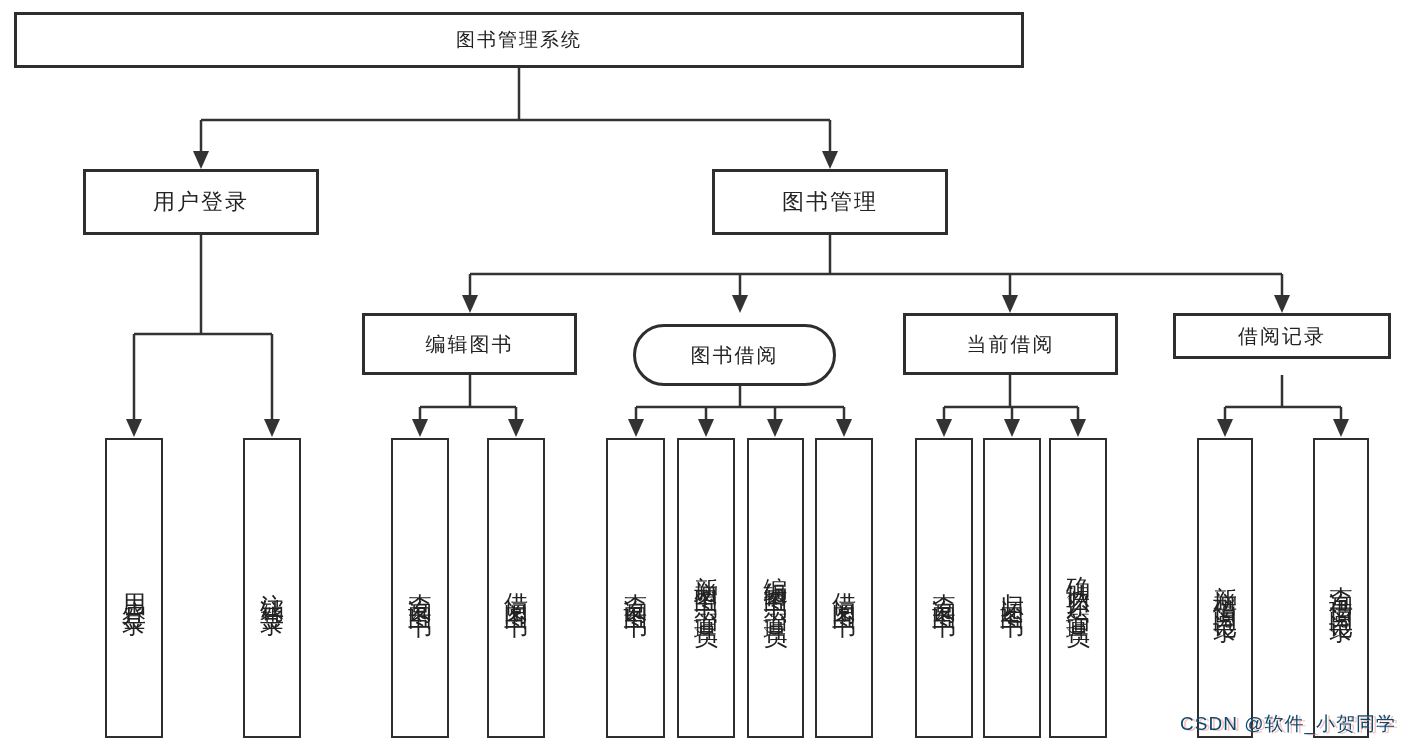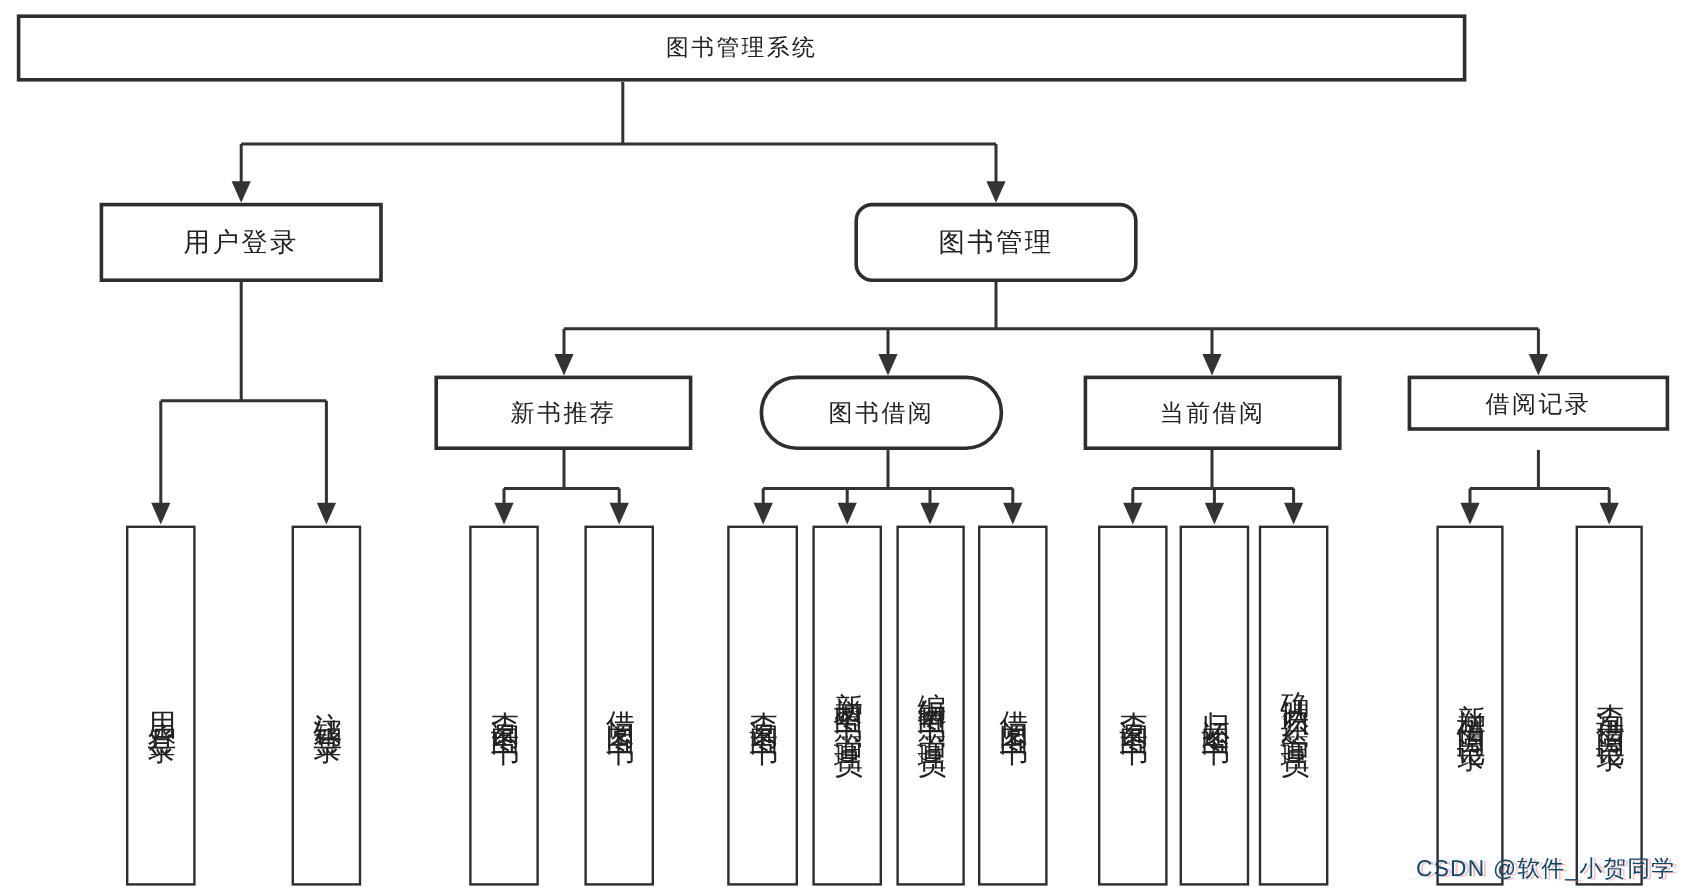--- a/index.html
+++ b/index.html
@@ -118,35 +118,35 @@
     <polygon points="1070,419 1086,419 1078,437"></polygon>
 
     <line x1="1282" y1="375" x2="1282" y2="407"></line>
     <line x1="1225" y1="407" x2="1341" y2="407"></line>
     <line x1="1225" y1="407" x2="1225" y2="422"></line>
     <polygon points="1217,419 1233,419 1225,437"></polygon>
     <line x1="1341" y1="407" x2="1341" y2="422"></line>
     <polygon points="1333,419 1349,419 1341,437"></polygon>
   </svg>
 
-  <div class="hbox root" style="left:14px; top:12px; width:1208px; height:56px;">
+  <div class="hbox root" style="left:14px; top:12px; width:1010px; height:56px;">
     <span>图书管理系统</span>
   </div>
 
   <div class="hbox lvl1" style="left:83px; top:169px; width:236px; height:66px;">
     <span>用户登录</span>
   </div>
-  <div class="hbox lvl1" style="left:712px; top:169px; width:236px; height:66px;border-radius:15px;">
+  <div class="hbox lvl1" style="left:712px; top:169px; width:236px; height:66px;">
     <span>图书管理</span>
   </div>
 
   <div class="hbox lvl2" style="left:362px; top:313px; width:215px; height:62px;">
-    <span>新书推荐</span>
-  </div>
-  <div class="hbox lvl2" style="left:633px; top:313px; width:203px; height:62px;border-radius:31px;">
+    <span>编辑图书</span>
+  </div>
+  <div class="hbox lvl2" style="left:633px; top:324px; width:203px; height:62px;border-radius:31px;">
     <span>图书借阅</span>
   </div>
   <div class="hbox lvl2" style="left:903px; top:313px; width:215px; height:62px;">
     <span>当前借阅</span>
   </div>
   <div class="hbox lvl2" style="left:1173px; top:313px; width:218px; height:46px;">
     <span>借阅记录</span>
   </div>
 
   <div class="vbox" style="left:105px; width:58px;">

